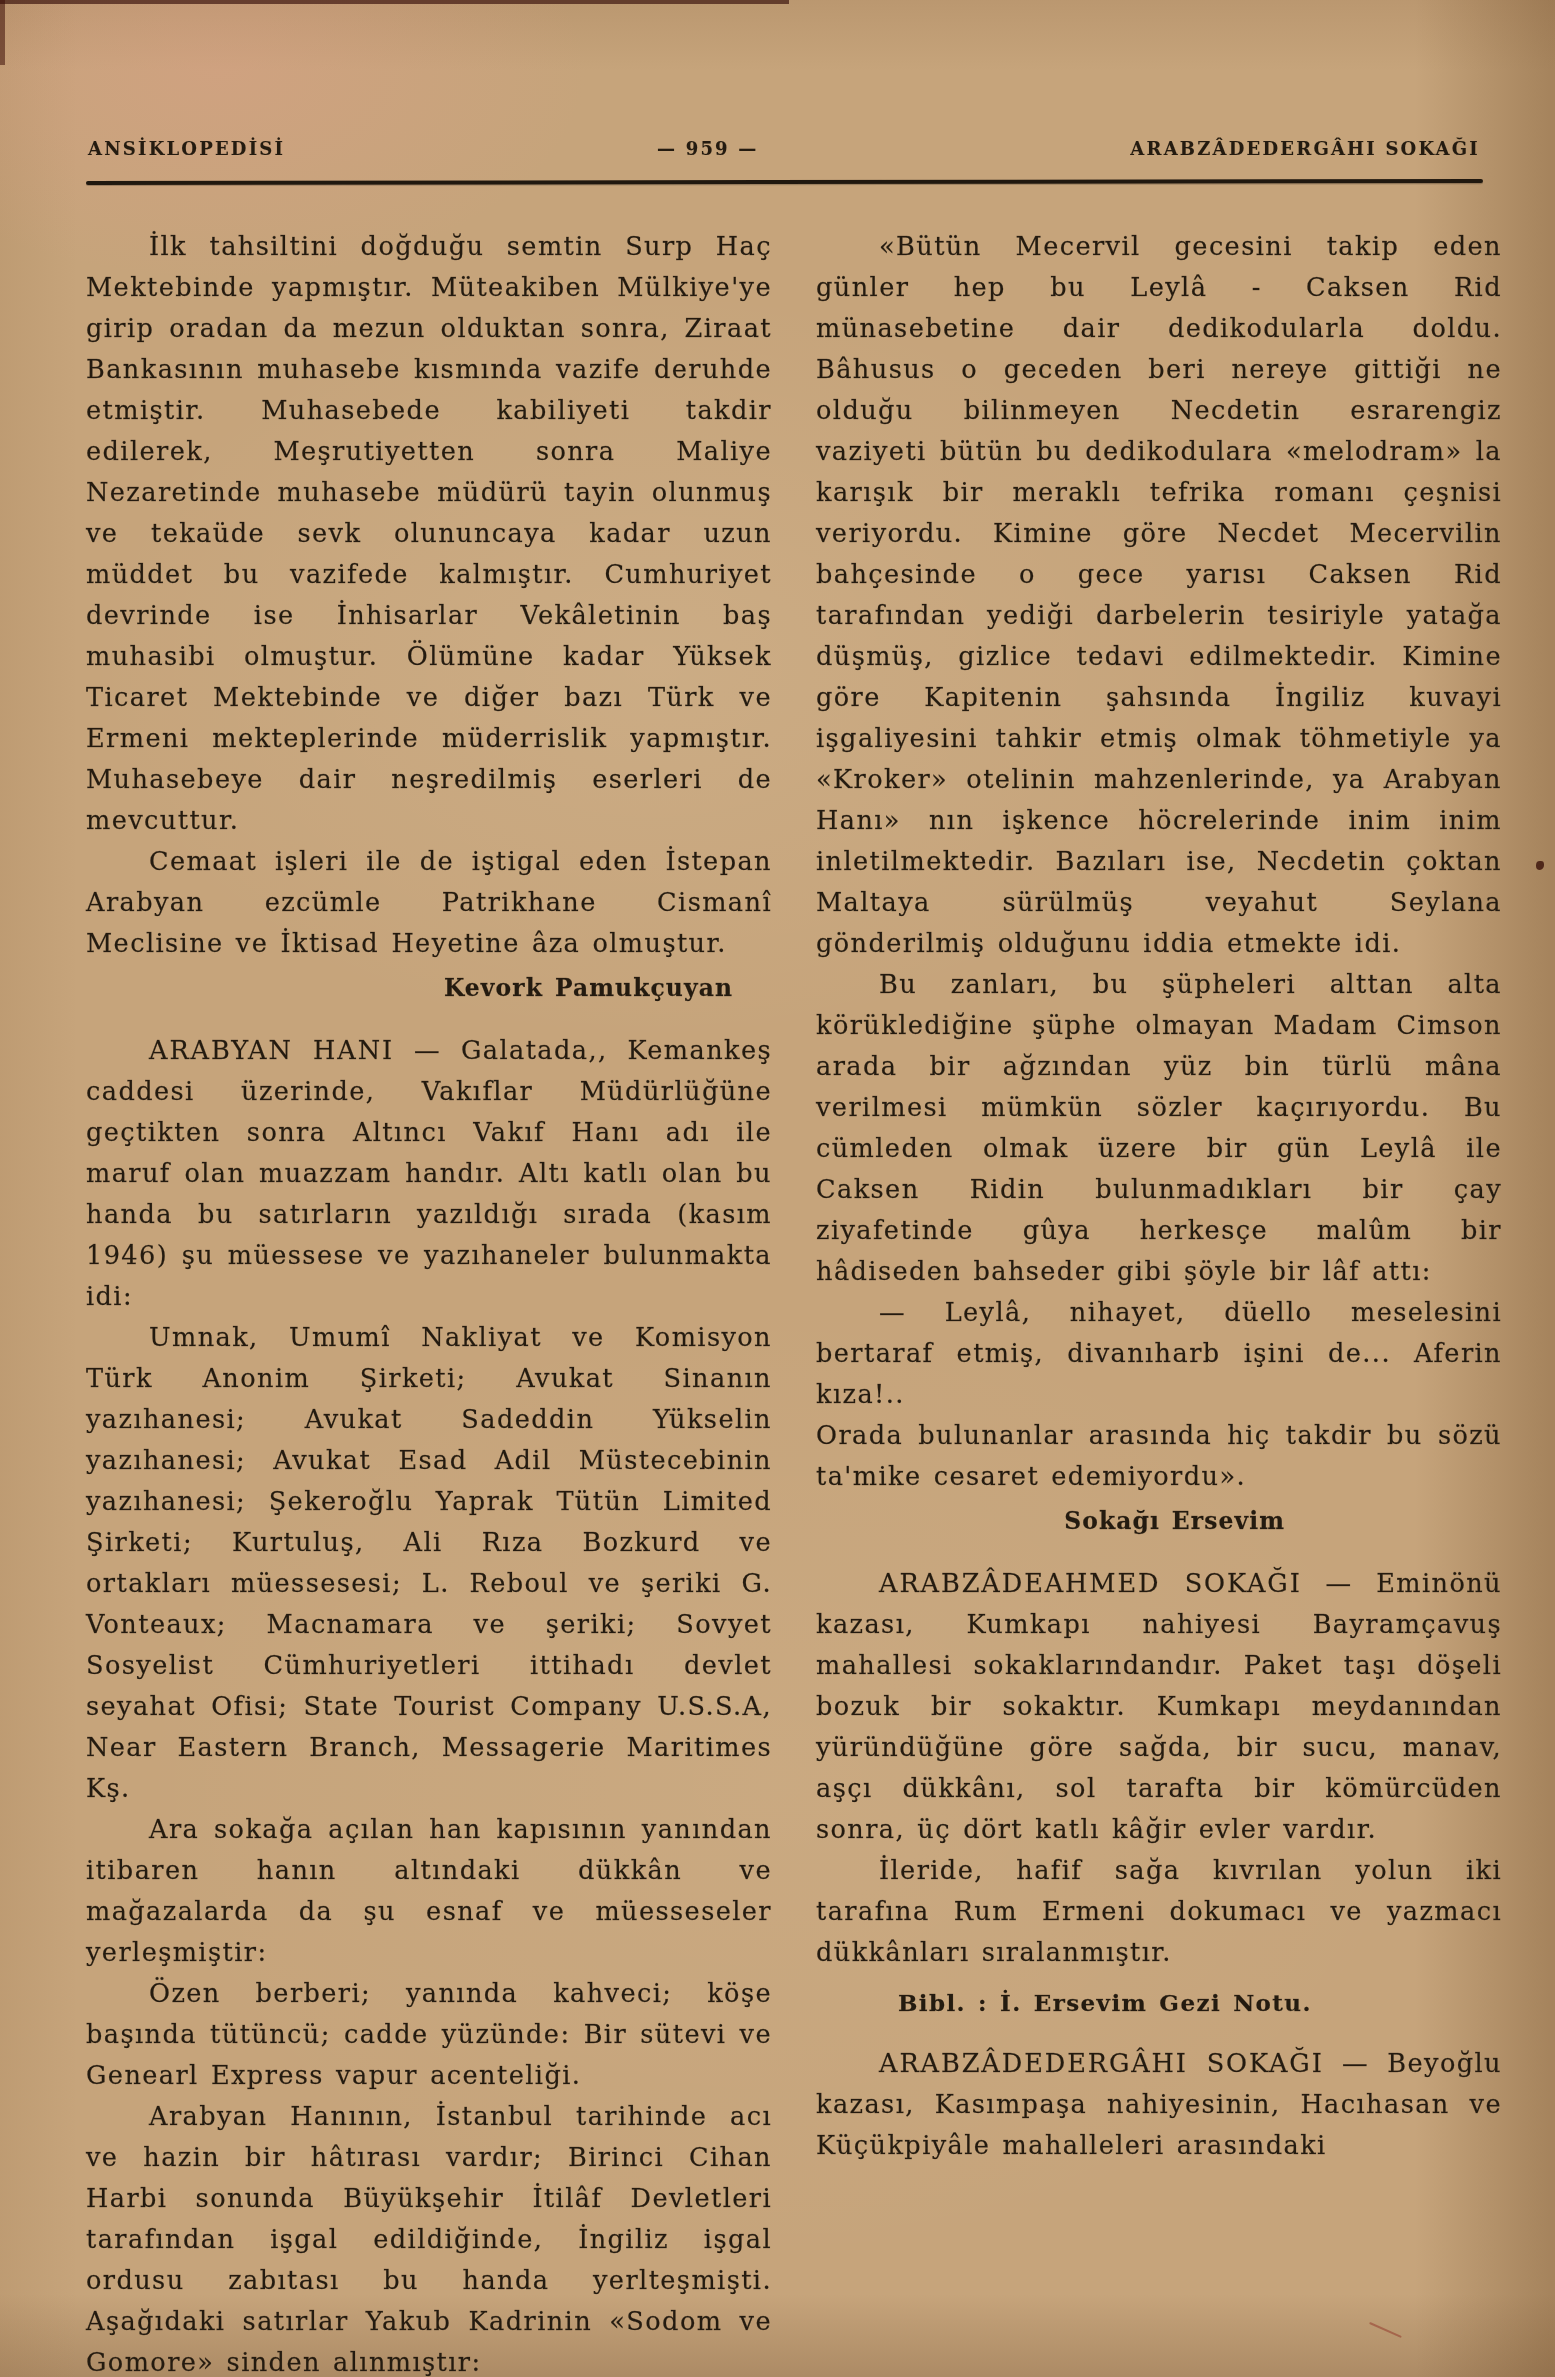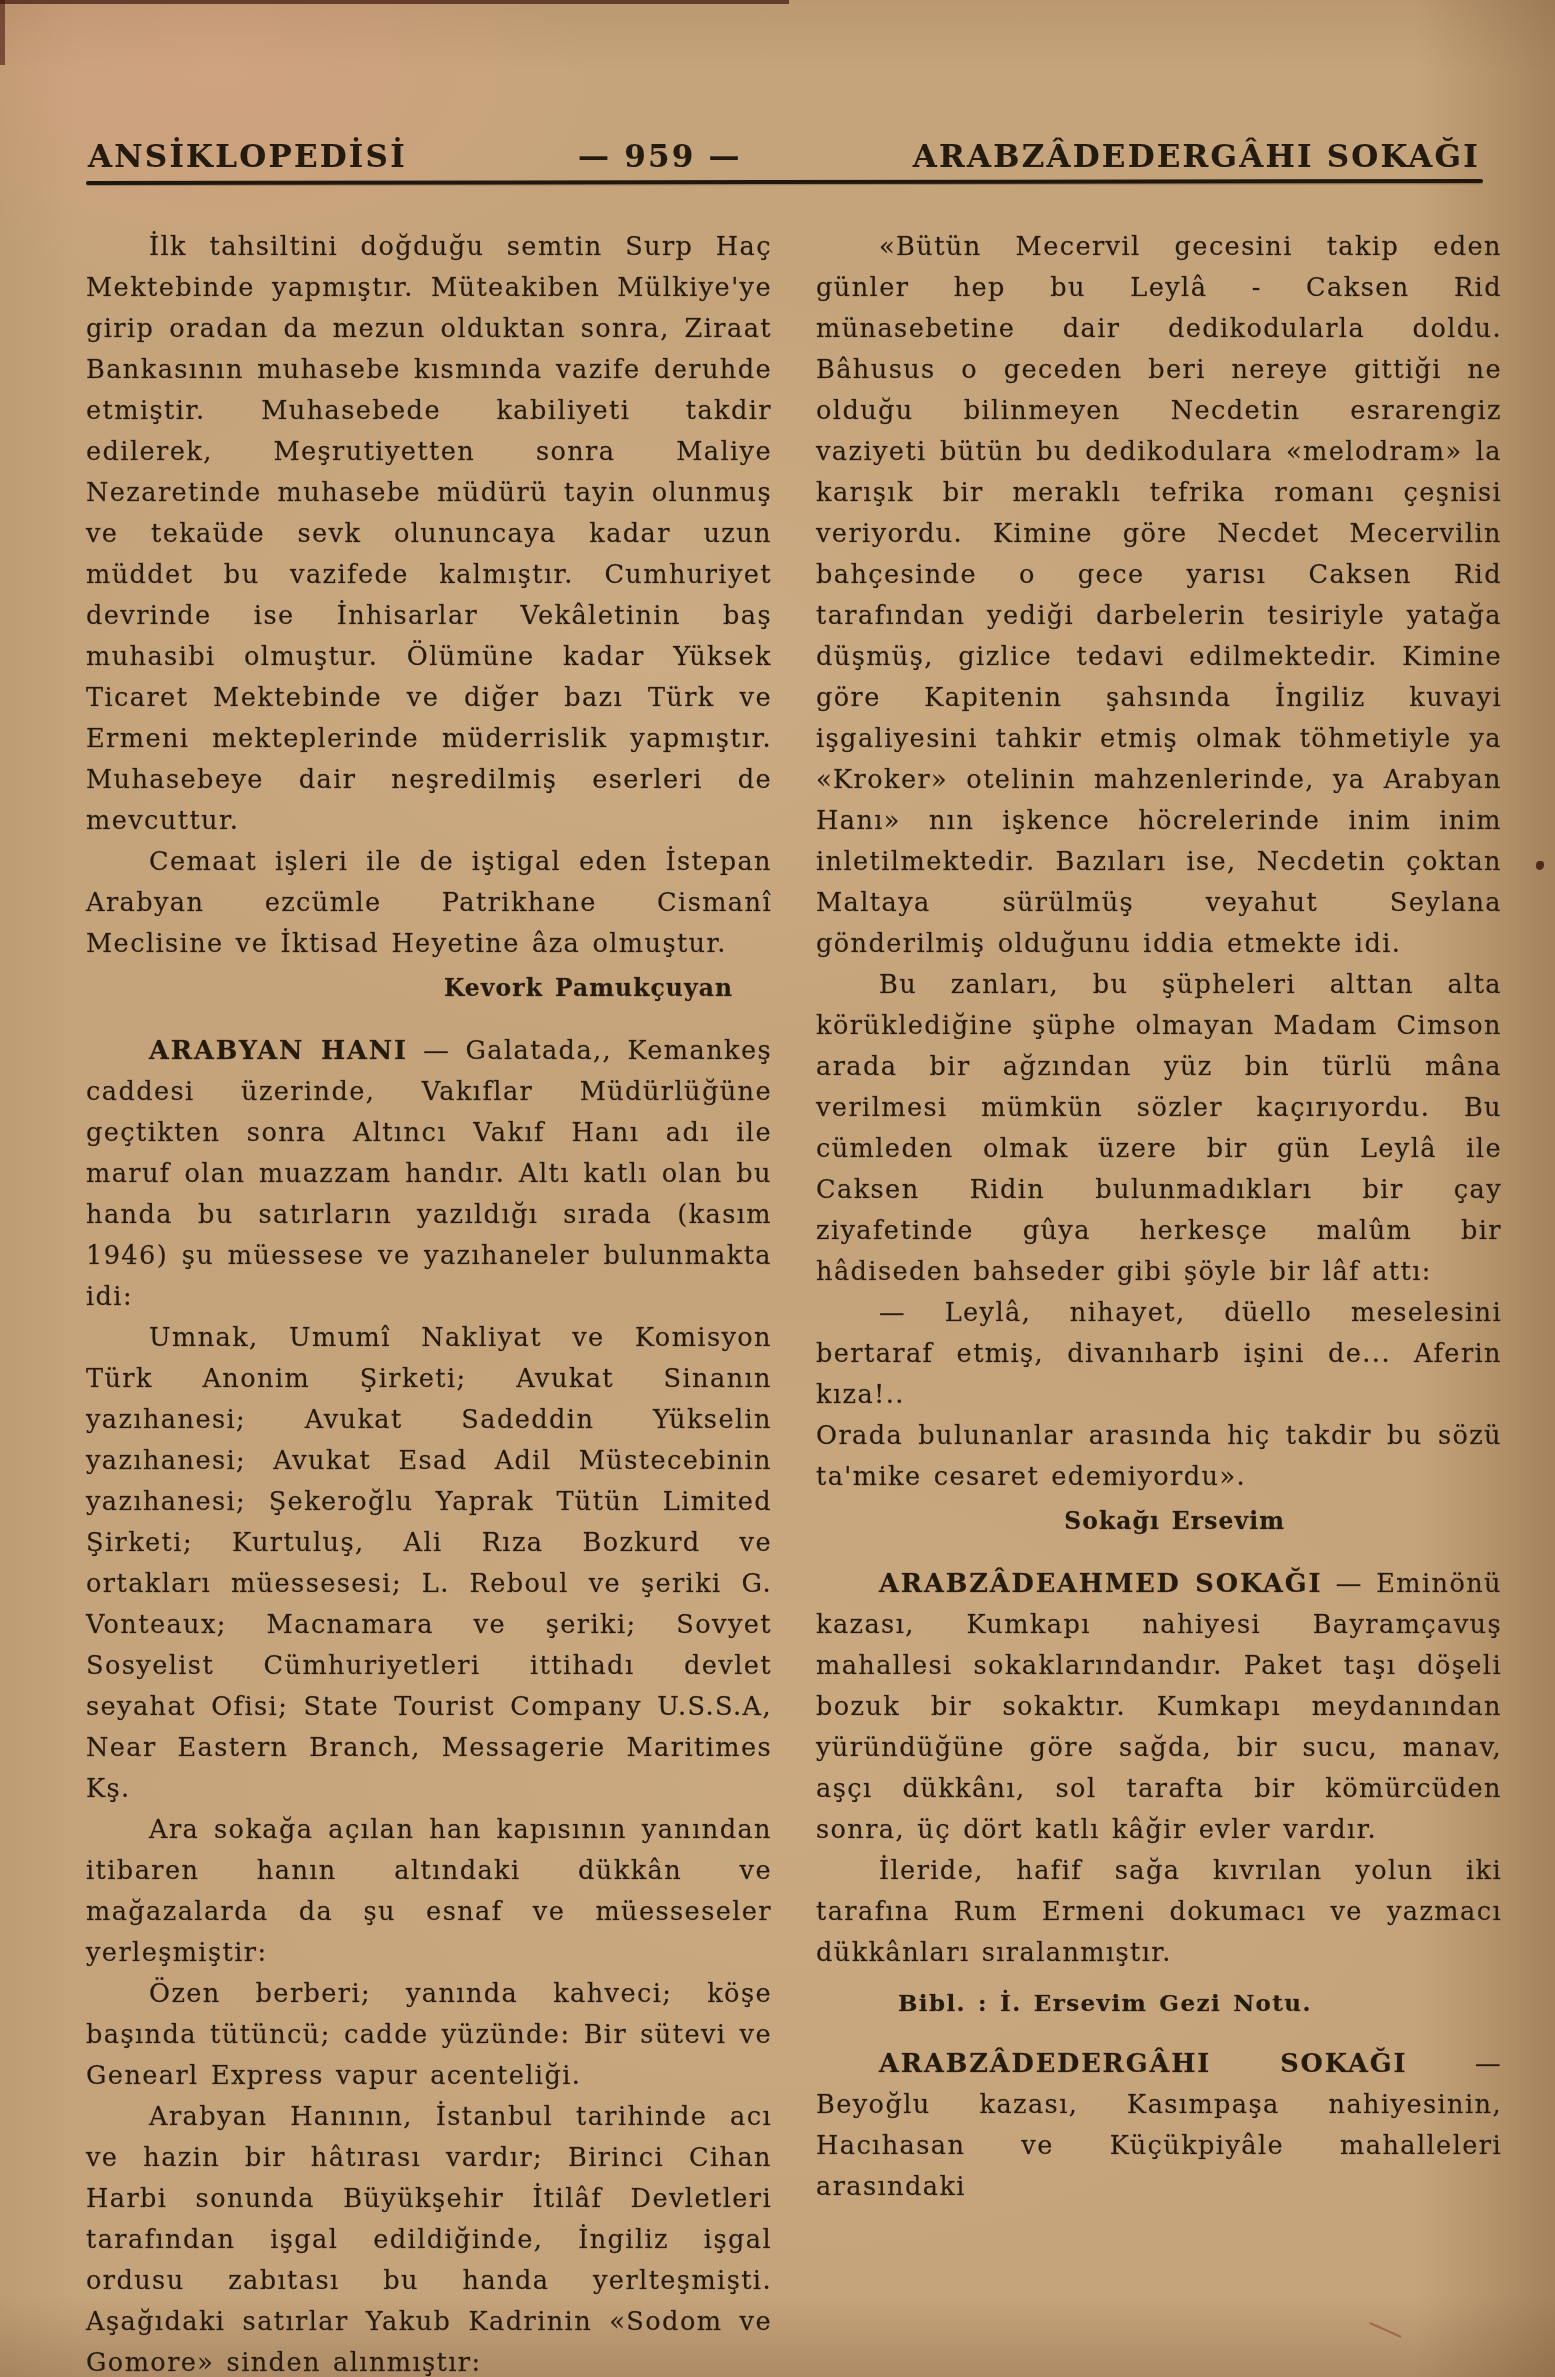--- a/index.html
+++ b/index.html
@@ -21,21 +21,21 @@
   }
   
   .edge-top{position:absolute;top:0;left:0;width:789px;height:3.8px;background:rgba(52,12,8,0.65);filter:blur(0.5px);}
   .edge-left-nick{position:absolute;top:0;left:0;width:4.9px;height:65px;background:rgba(60,14,8,0.55);filter:blur(0.5px);}
   .speck{position:absolute;left:1536px;top:861px;width:8.2px;height:9.3px;border-radius:50% 40% 55% 50%;background:rgba(64,24,14,0.85);}
   .scratch{position:absolute;left:1368px;top:2329px;width:35px;height:1.6px;background:rgba(140,40,30,0.45);transform:rotate(24deg);border-radius:1.1px;}
 
   .header{
     position:absolute;left:88px;right:75px;top:138px;
     display:flex;justify-content:space-between;align-items:baseline;
-    font-weight:bold;font-size:31px;letter-spacing:2.2px;
+    font-weight:bold;font-size:18px;letter-spacing:2.2px;
     -webkit-text-stroke:0.2px rgba(36,27,16,0.5);
   }
   .rule{
     position:absolute;left:86px;right:72px;top:180px;height:4.4px;
     background:#20180f;border-radius:2.7px;
     box-shadow:0 1.1px 0.5px rgba(32,24,15,0.25);
     transform:rotate(-0.08deg);
   }
   .columns{
     position:absolute;top:226px;left:86px;right:53px;bottom:65px;
@@ -45,21 +45,21 @@
     flex:1 1 0;
     font-size:25.6px;line-height:41px;
     text-align:justify;
     letter-spacing:1.4px;word-spacing:2.7px;
     -webkit-text-stroke:0.3px rgba(36,27,16,0.55);
   }
   .col p{margin:0;}
   .para{text-indent:63px;}
   .noindent{text-indent:0;}
   .entry{text-indent:63px;margin-top:20.7px !important;}
-  .entry .lead{font-weight:bold;letter-spacing:1.9px;margin-top:43px;}
+  .entry .lead{font-weight:normal;letter-spacing:1.9px;margin-top:43px;}
   .signature{
     text-align:right;font-weight:bold;font-size:23.4px;
     margin:4.4px 0 11px 0 !important;letter-spacing:1.1px;
   }
   .col-left .signature{padding-right:39px;}
   .col-right .signature{padding-right:217px;}
   .bibl{font-weight:bold;font-size:23px;text-indent:82px;margin-top:8.7px !important;}
 </style>
 </head>
 <body>

